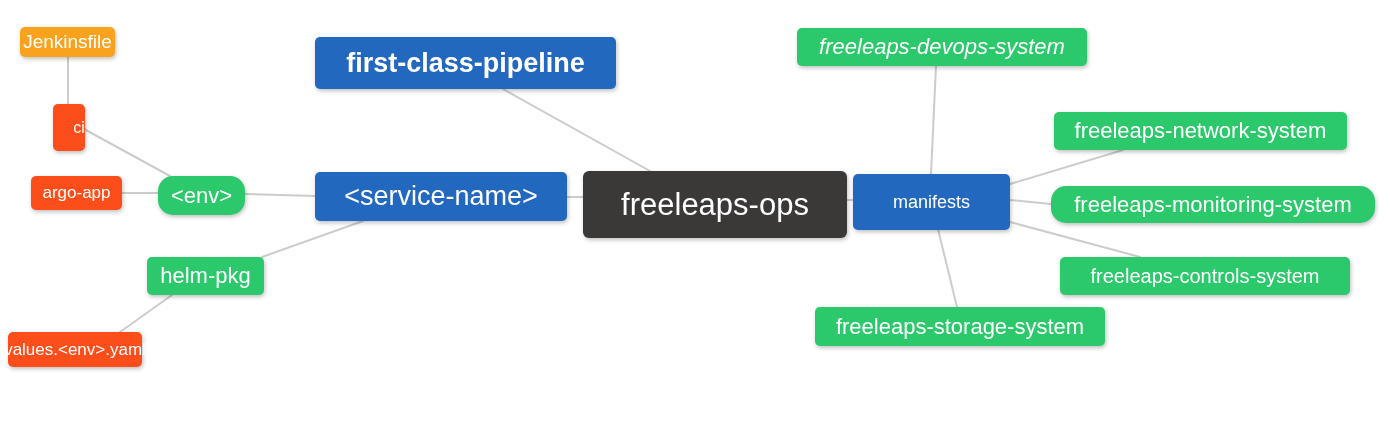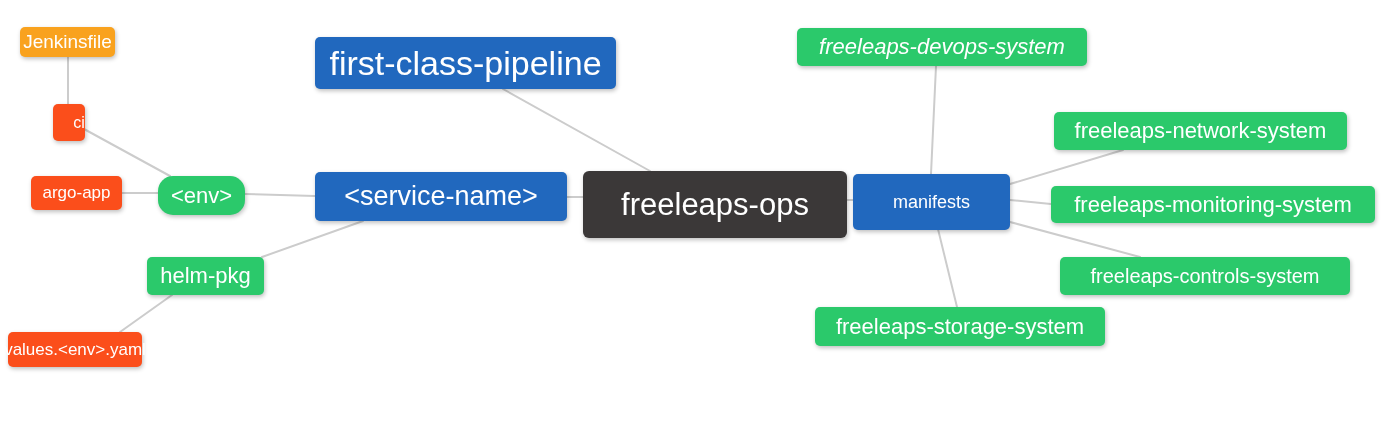--- a/index.html
+++ b/index.html
@@ -24,32 +24,32 @@
     cursor: pointer;
     font-weight: 400;
   }
   .c-root   { background: var(--c-root, #3B3838); border-radius: 6px; }
   .c-branch { background: var(--c-branch, #2168BE); }
   .c-green  { background: var(--c-green, #2BC96B); }
   .c-orange { background: var(--c-orange, #F9A21E); }
   .c-red    { background: var(--c-red, #FB4E1B); }
 
   .n-jenkinsfile { left: 20px;   top: 27px;  width: 95px;  height: 30px; font-size: 19px; text-align: right; }
-  .n-ci          { left: 53px;   top: 104px; width: 32px;  height: 37px; font-size: 16px; padding-left: 20px; }
+  .n-ci          { left: 53px;   top: 104px; width: 32px;  height: 47px; font-size: 16px; padding-left: 20px; }
   .n-argo-app    { left: 31px;   top: 176px; width: 91px;  height: 34px; font-size: 17px; }
   .n-env         { left: 158px;  top: 176px; width: 87px;  height: 39px; font-size: 22px; border-radius: 15px; }
   .n-helm-pkg    { left: 147px;  top: 257px; width: 117px; height: 38px; font-size: 22px; }
   .n-values      { left: 8px;    top: 332px; width: 134px; height: 35px; font-size: 17px; }
-  .n-fcp         { left: 315px;  top: 37px;  width: 301px; height: 52px; font-size: 34px; }
+  .n-fcp         { left: 315px;  top: 37px;  width: 301px; height: 52px; font-size: 27px; font-weight: bold; }
   .n-service     { left: 315px;  top: 172px; width: 252px; height: 49px; font-size: 27px; }
   .n-ops         { left: 583px;  top: 171px; width: 264px; height: 67px; font-size: 31px; }
   .n-manifests   { left: 853px;  top: 174px; width: 157px; height: 56px; font-size: 18px; }
   .n-devops      { left: 797px;  top: 28px;  width: 290px; height: 38px; font-size: 22px; font-style: italic; }
   .n-network     { left: 1054px; top: 112px; width: 293px; height: 38px; font-size: 22px; }
-  .n-monitoring  { left: 1051px; top: 186px; width: 324px; height: 37px; font-size: 22px; }
+  .n-monitoring  { left: 1051px; top: 186px; width: 324px; height: 37px; font-size: 22px; border-radius: 15px; }
   .n-controls    { left: 1060px; top: 257px; width: 290px; height: 38px; font-size: 20px; }
   .n-storage     { left: 815px;  top: 307px; width: 290px; height: 39px; font-size: 22px; }
 </style>
 </head>
 <body>
 
 <div class="canvas">
 
   <svg class="edges" viewBox="0 0 1390 421" aria-hidden="true">
     <line x1="68" y1="57" x2="68" y2="104"></line>

